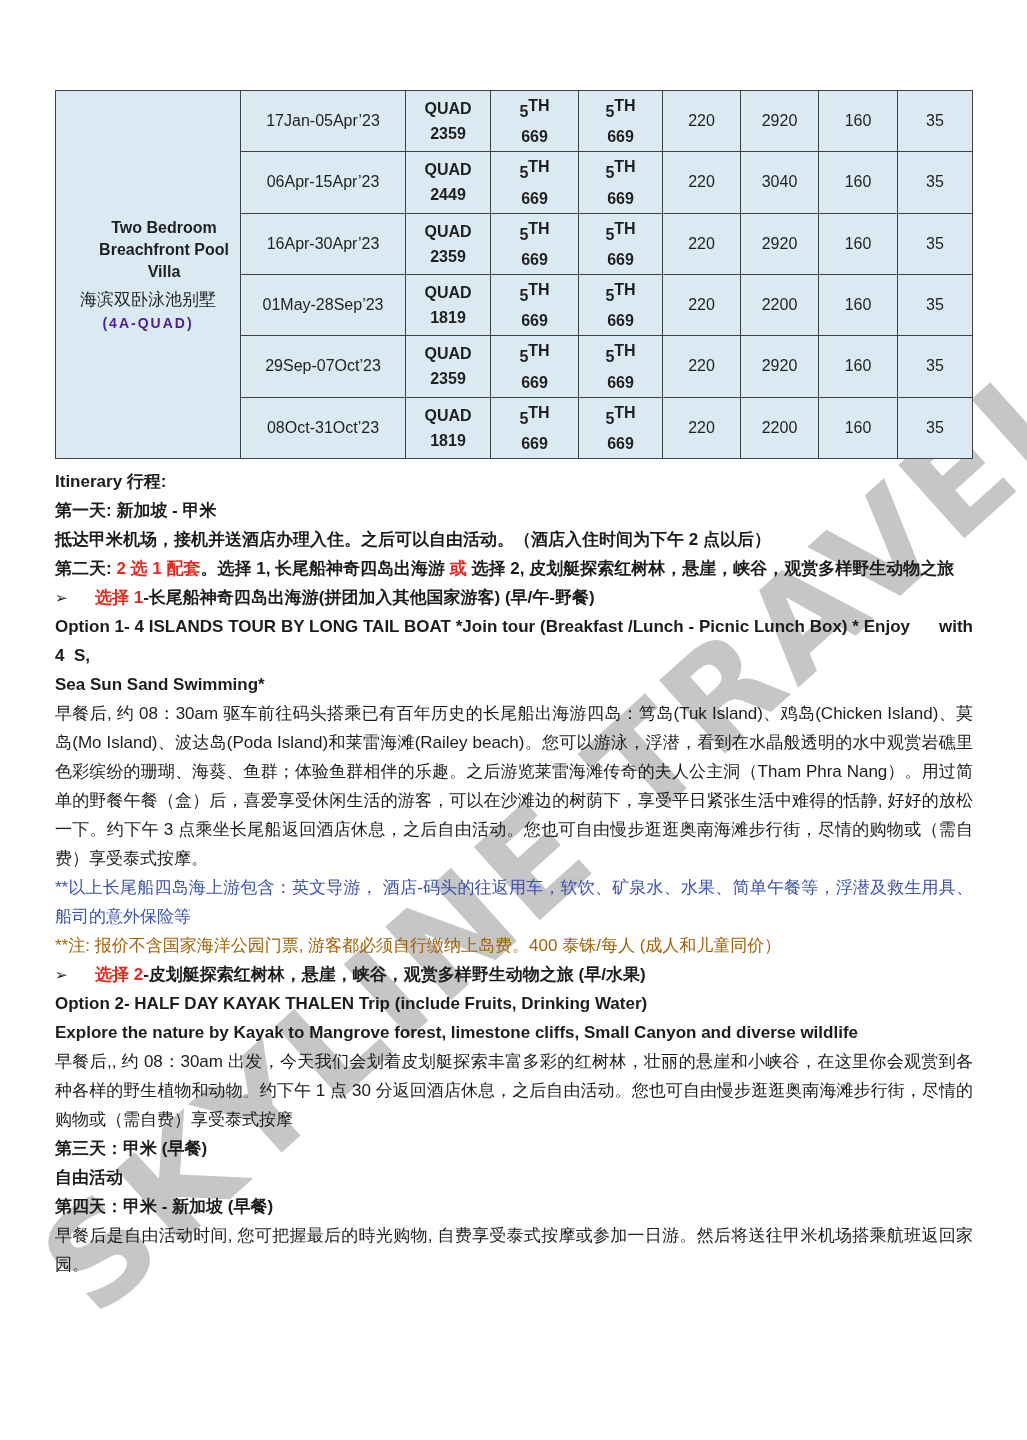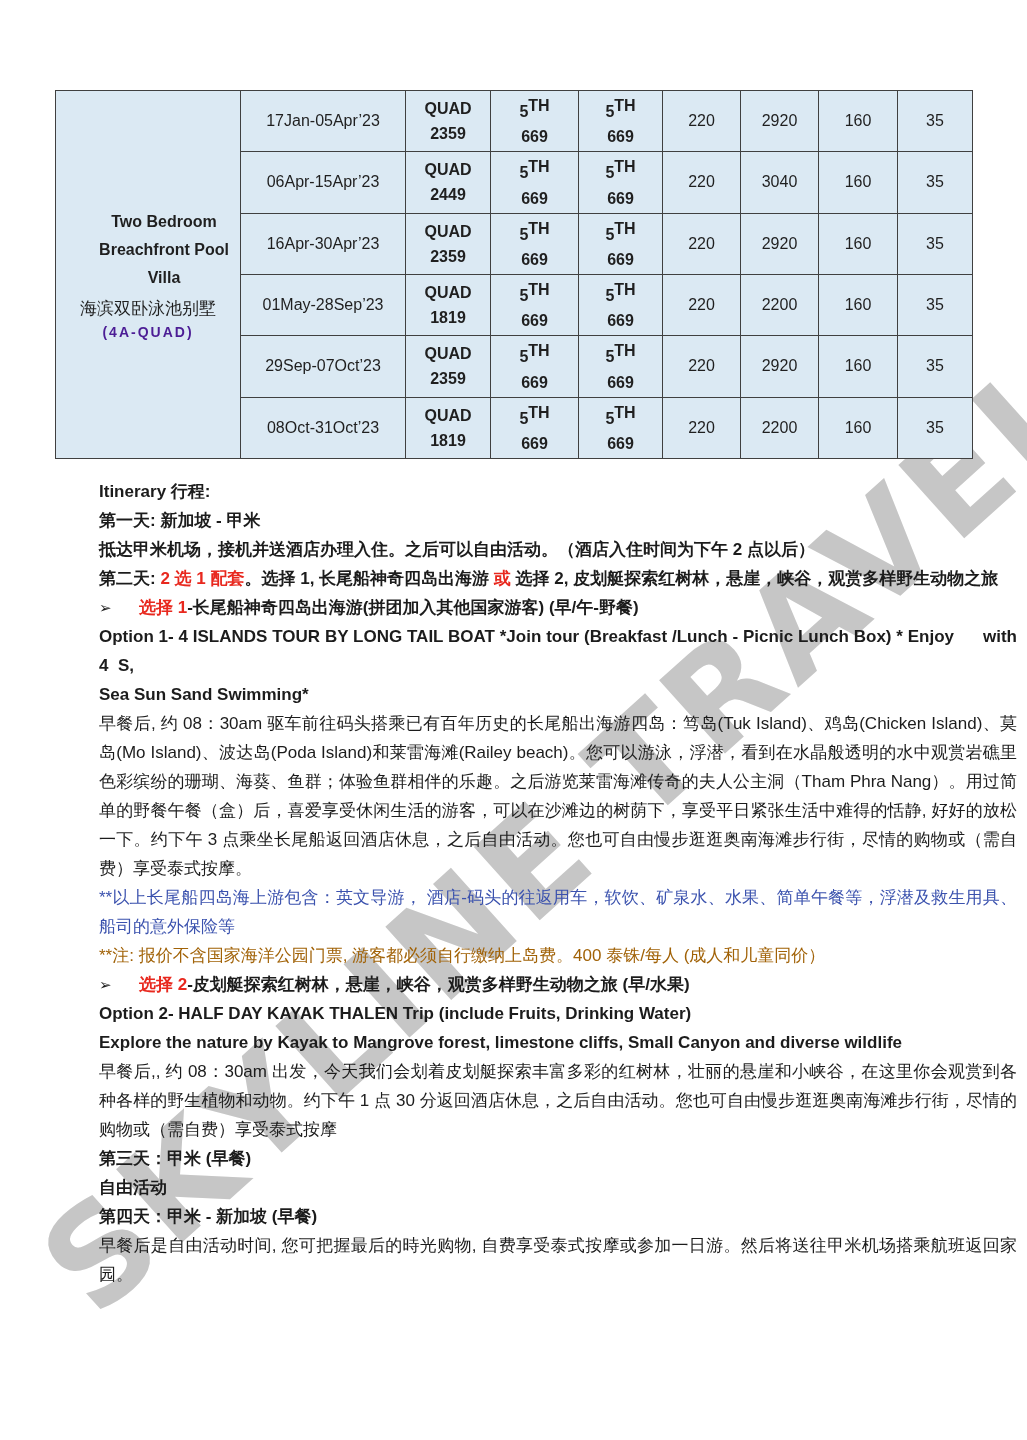--- a/index.html
+++ b/index.html
@@ -18,28 +18,28 @@
   table.pricing{
     position:absolute;left:55px;top:90px;z-index:1;
     border-collapse:collapse;table-layout:fixed;width:917px;
   }
   table.pricing td{
     border:1px solid #404040;background:#dbe9f3;color:#1f1f1f;
     text-align:center;vertical-align:middle;font-size:16px;padding:2px 2px;
   }
   table.pricing tr{height:56px;}
   td.villa{padding:4px 8px;}
-  .villa-en{font-weight:bold;font-size:16px;line-height:28px;margin-left:32px;}
+  .villa-en{font-weight:bold;font-size:16px;line-height:22px;margin-left:32px;}
   .villa-cn{font-size:17px;line-height:26px;margin-top:4px;font-family:"Liberation Serif","DejaVu Serif",serif;}
   .villa-code{color:#4c1d95;font-weight:bold;font-size:14px;letter-spacing:2px;margin-top:2px;}
   td.two div{line-height:25px;font-weight:bold;}
   td.hl{background:#c55a11;}
   sup{font-size:16px;}
   
-  .content{position:absolute;left:55px;top:477px;width:918px;z-index:1;margin-left:44px;}
+  .content{position:absolute;left:55px;top:467px;width:918px;z-index:1;}
   .content p{margin:0;font-size:17px;line-height:29px;text-align:justify;}
   .b{font-weight:bold;}
   .red{color:#e8281e;}
   .blue{color:#3b52ae;}
   .note-red{color:#a16207;}
   .ind{margin-left:40px;}
   .gap24{margin-top:24px;}
   .gap20{margin-top:20px;}
   .opt-en{white-space:pre-wrap;}
   .bullet .arrow{display:inline-block;width:40px;font-size:15px;font-weight:normal;}

